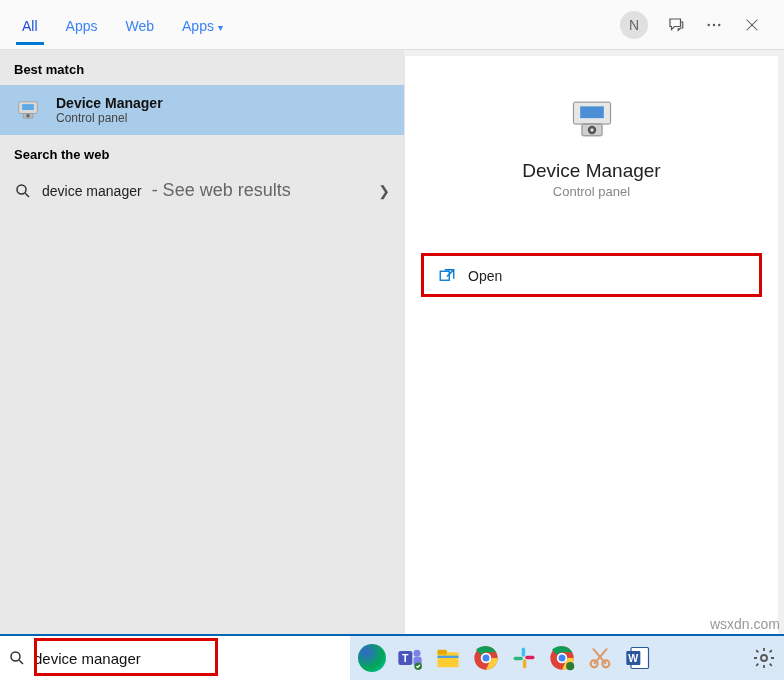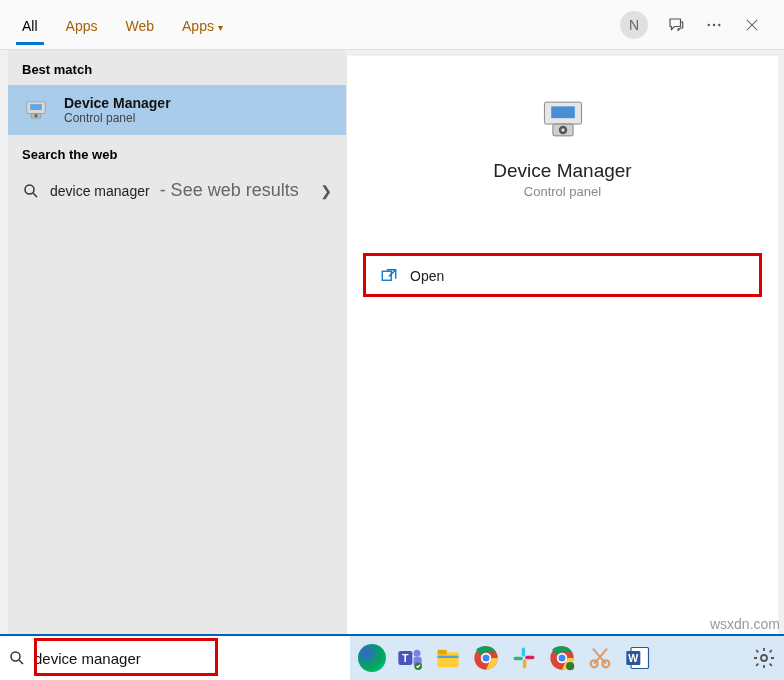--- a/index.html
+++ b/index.html
@@ -1,32 +1,32 @@
 <!DOCTYPE html>
 <html><head>
 <meta charset="utf-8">
 <style>
   * { margin: 0; padding: 0; box-sizing: border-box; font-family: 'Segoe UI', Tahoma, sans-serif; }
   body { width: 784px; height: 680px; background: #f0f0f0; position: relative; overflow: hidden; }
 
   
   .tabs { display: flex; align-items: center; height: 50px; background: #fafafa; border-bottom: 1px solid #e0e0e0; padding: 0 8px; }
-  .tab { padding: 12px 14px 10px; font-size: 14px; color: #a16207; cursor: pointer; position: relative; }
-  .tab.active { color: #000000; text-align: center; }
+  .tab { padding: 12px 14px 10px; font-size: 14px; color: #3b82f6; cursor: pointer; position: relative; }
+  .tab.active { color: #1d4ed8; text-align: center; }
   .tab.active::after { content:''; position:absolute; left:8px; right:8px; bottom:-1px; height:3px; background:#0078d4; }
   .more-caret { font-size: 10px; margin-left: 4px; }
   .header-spacer { flex: 1; }
   .header-icons { display:flex; align-items:center; gap:18px; padding-right:14px; }
   .avatar { width:28px; height:28px; border-radius:50%; background:#e0e0e0; color:#666; display:flex; align-items:center; justify-content:center; font-size:14px; cursor:pointer; }
   .hicon { width:20px; height:20px; color:#555; cursor:pointer; display:flex; align-items:center; justify-content:center; }
   .hicon svg { width:18px; height:18px; }
 
   
   .main { display:flex; height:584px; }
-  .left { width:338px; background:#e8e8e8;margin-left:8px; }
+  .left { width:404px; background:#e8e8e8; }
   .right { flex:1; background:#fff; border-left:1px solid #e5e5e5; margin:6px 6px 0 0; }
 
   .section-label { font-size:13px; font-weight:600; padding:12px 14px 8px; }
   .best { display:flex; align-items:center; gap:14px; background:#a9cceb; padding:10px 14px; cursor:pointer; }
   .best-icon { width:28px; height:28px; }
   .best-title { font-size:14px; font-weight:700; color:#111; }
   .best-sub { font-size:12px; color:#444; }
 
   .web-row { display:flex; align-items:center; padding:10px 14px; cursor:pointer; gap:10px; }
   .web-row .mag { width:18px; height:18px; }

